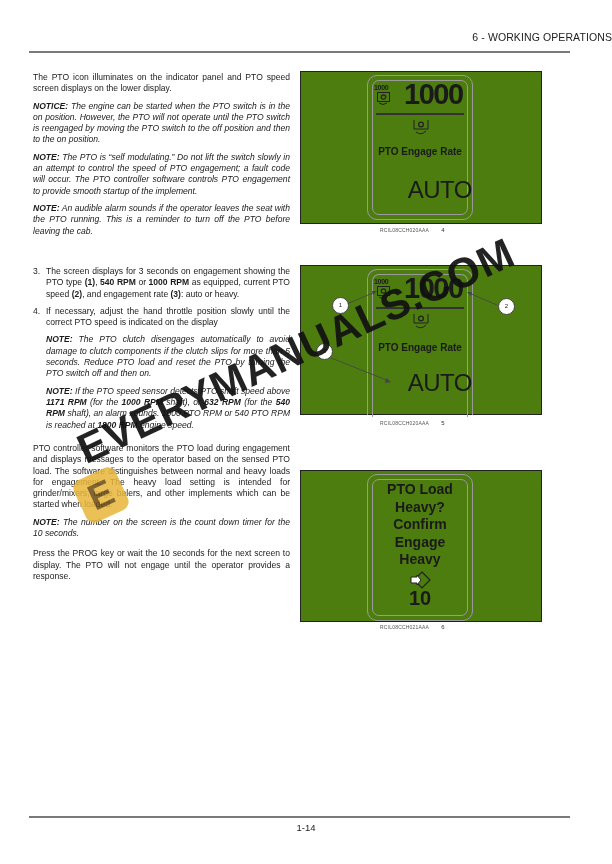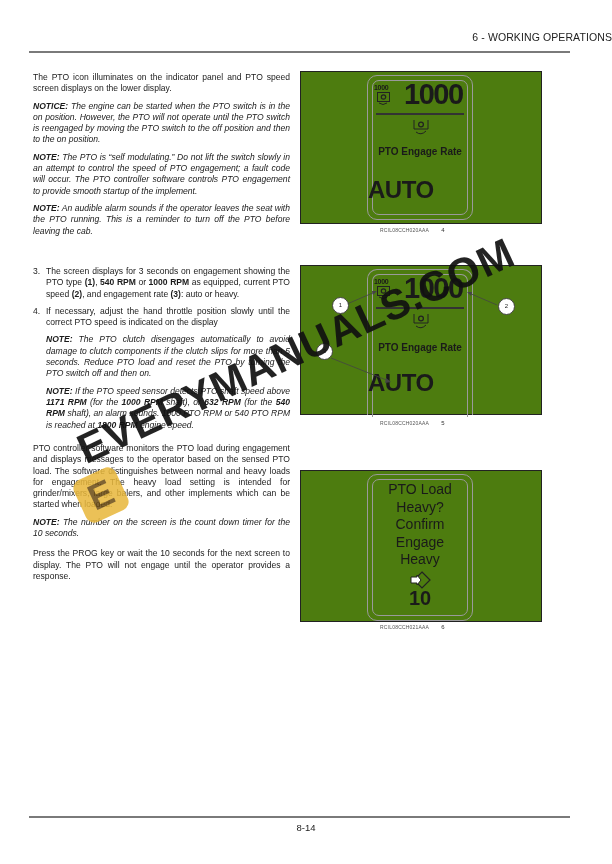--- a/index.html
+++ b/index.html
@@ -25,22 +25,22 @@
   .fig { position:absolute; left:300px; width:240px; border:1px solid #222; background:#4d7c0f; }
   .lcd { position:absolute; left:66px; width:104px; border:1.5px solid #9a9a9a; border-radius:10px; }
   .lcd-inner { position:absolute; left:4px; right:4px; top:4px; bottom:4px; border:1px solid #9a9a9a; border-radius:7px; }
   .caption { position:absolute; left:380px; width:120px; font-size:5px; color:#555; letter-spacing:0.2px; }
   .caption .fnum { margin-left:12px; font-size:6px; color:#333; }
 
   .small1000 { position:absolute; font-size:7px; font-weight:bold; letter-spacing:-0.3px; }
   .bignum { position:absolute; font-size:29px; font-weight:bold; letter-spacing:-1.5px; }
   .hline { position:absolute; height:1.5px; background:#333; }
   .rate-lbl { position:absolute; width:100%; text-align:center; font-size:10px; font-weight:bold; }
-  .auto { position:absolute; width:100%; text-align:left; font-size:24px; font-weight:bold; letter-spacing:-0.5px; }
-  .heavy-msg { position:absolute; width:100%; text-align:center; font-size:14px; font-weight:normal; line-height:17.5px; top:6px; }
+  .auto { position:absolute; width:100%; text-align:right; font-size:24px; font-weight:normal; letter-spacing:-0.5px; }
+  .heavy-msg { position:absolute; width:100%; text-align:center; font-size:14px; font-weight:bold; line-height:17.5px; top:6px; }
   .count { position:absolute; width:100%; text-align:center; font-size:20px; font-weight:bold; }
 
   .callout { position:absolute; width:15px; height:15px; border:1px solid #444; border-radius:50%;
              font-size:6px; text-align:center; line-height:15px; background:#fff; }
 
   .wm-text { position:absolute; left:70px; top:430px; font-size:42px; font-weight:bold; color:#111;
              transform:rotate(-25deg); transform-origin:left top; letter-spacing:1px; white-space:nowrap;
              opacity:0.92; }
   .wm-badge { position:absolute; left:78px; top:472px; width:46px; height:46px; border-radius:9px;
               background:#e8b73a; opacity:0.85; transform:rotate(-25deg); }
@@ -158,13 +158,13 @@
   </div>
 </div>
 <div class="caption" style="top:624px;"><span>RCIL08CCH021AAA</span><span class="fnum">6</span></div>
 
 <div class="wm-badge">
     <span>E</span>
   </div>
 <div class="wm-text">EVERYMANUALS.COM</div>
 
 <div class="rule bottom"></div>
-<div class="page-num">8-14</div>
+<div class="page-num">1-14</div>
 
 </body></html>

